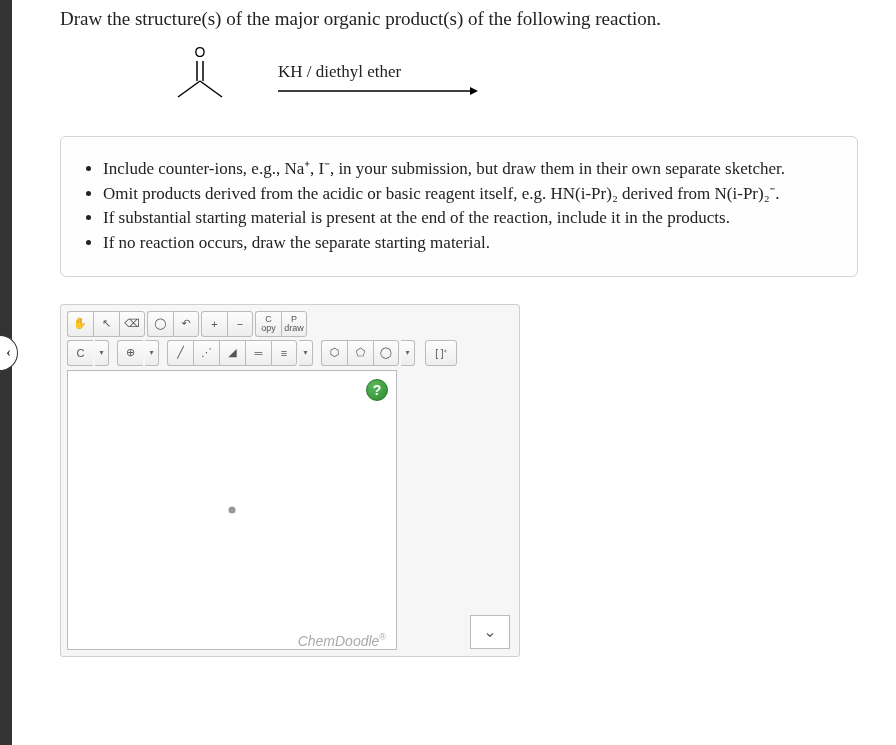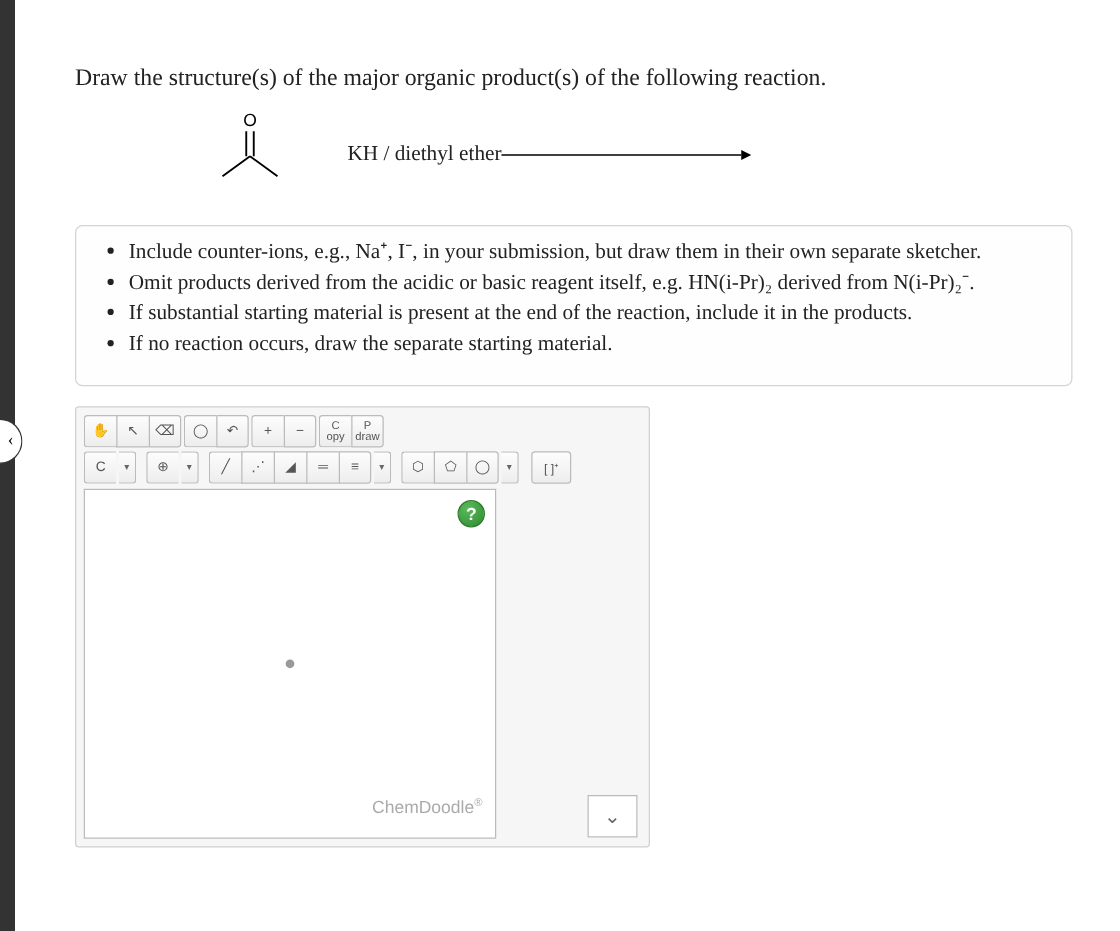--- a/index.html
+++ b/index.html
@@ -36,46 +36,45 @@
       z-index: 10;
     }
     .content {
       margin-left: 22px;
       padding: 8px 38px 0 38px;
     }
     .title {
       font-size: 19px;
       color: #222;
       margin-bottom: 14px;
-      margin-top: 44px;
     }
     .reaction-row {
       display: flex;
       align-items: center;
       margin-left: 100px;
       margin-bottom: 20px;
       height: 72px;
     }
     .molecule-svg { width: 80px; height: 70px; }
     .reagent-arrow {
       margin-left: 38px;
       display: flex;
-      flex-direction: row;
-      align-items: center;
+      flex-direction: column;
+      align-items: flex-start;
     }
     .reagent-label {
       font-size: 17px;
       color: #222;
       margin-bottom: 2px;
     }
     .instructions-box {
       border: 1px solid #d4d4d4;
       border-radius: 6px;
-      padding: 8px 18px 20px 24px;
-      margin-bottom: 16px;
+      padding: 20px 18px 20px 24px;
+      margin-bottom: 27px;
       background: #fefefe;
     }
     .instructions-box ul {
       list-style: disc;
       padding-left: 18px;
     }
     .instructions-box li {
       font-size: 17px;
       color: #222;
       line-height: 1.45;
@@ -155,25 +154,26 @@
       top: 50%;
       left: 50%;
       width: 7px;
       height: 7px;
       background: #999;
       border-radius: 50%;
       transform: translate(-50%, -50%);
     }
     .branding {
       position: absolute;
-      bottom: 16px;
+      bottom: 0;
       right: 10px;
       font-family: Arial, sans-serif;
       font-size: 14px;
       color: #aaa;
+      font-style: italic;
     }
     .branding sup { font-size: 9px; }
     .expand-box {
       position: absolute;
       bottom: 8px;
       right: 10px;
       width: 40px;
       height: 34px;
       border: 1px solid #bbb;
       background: #fff;

